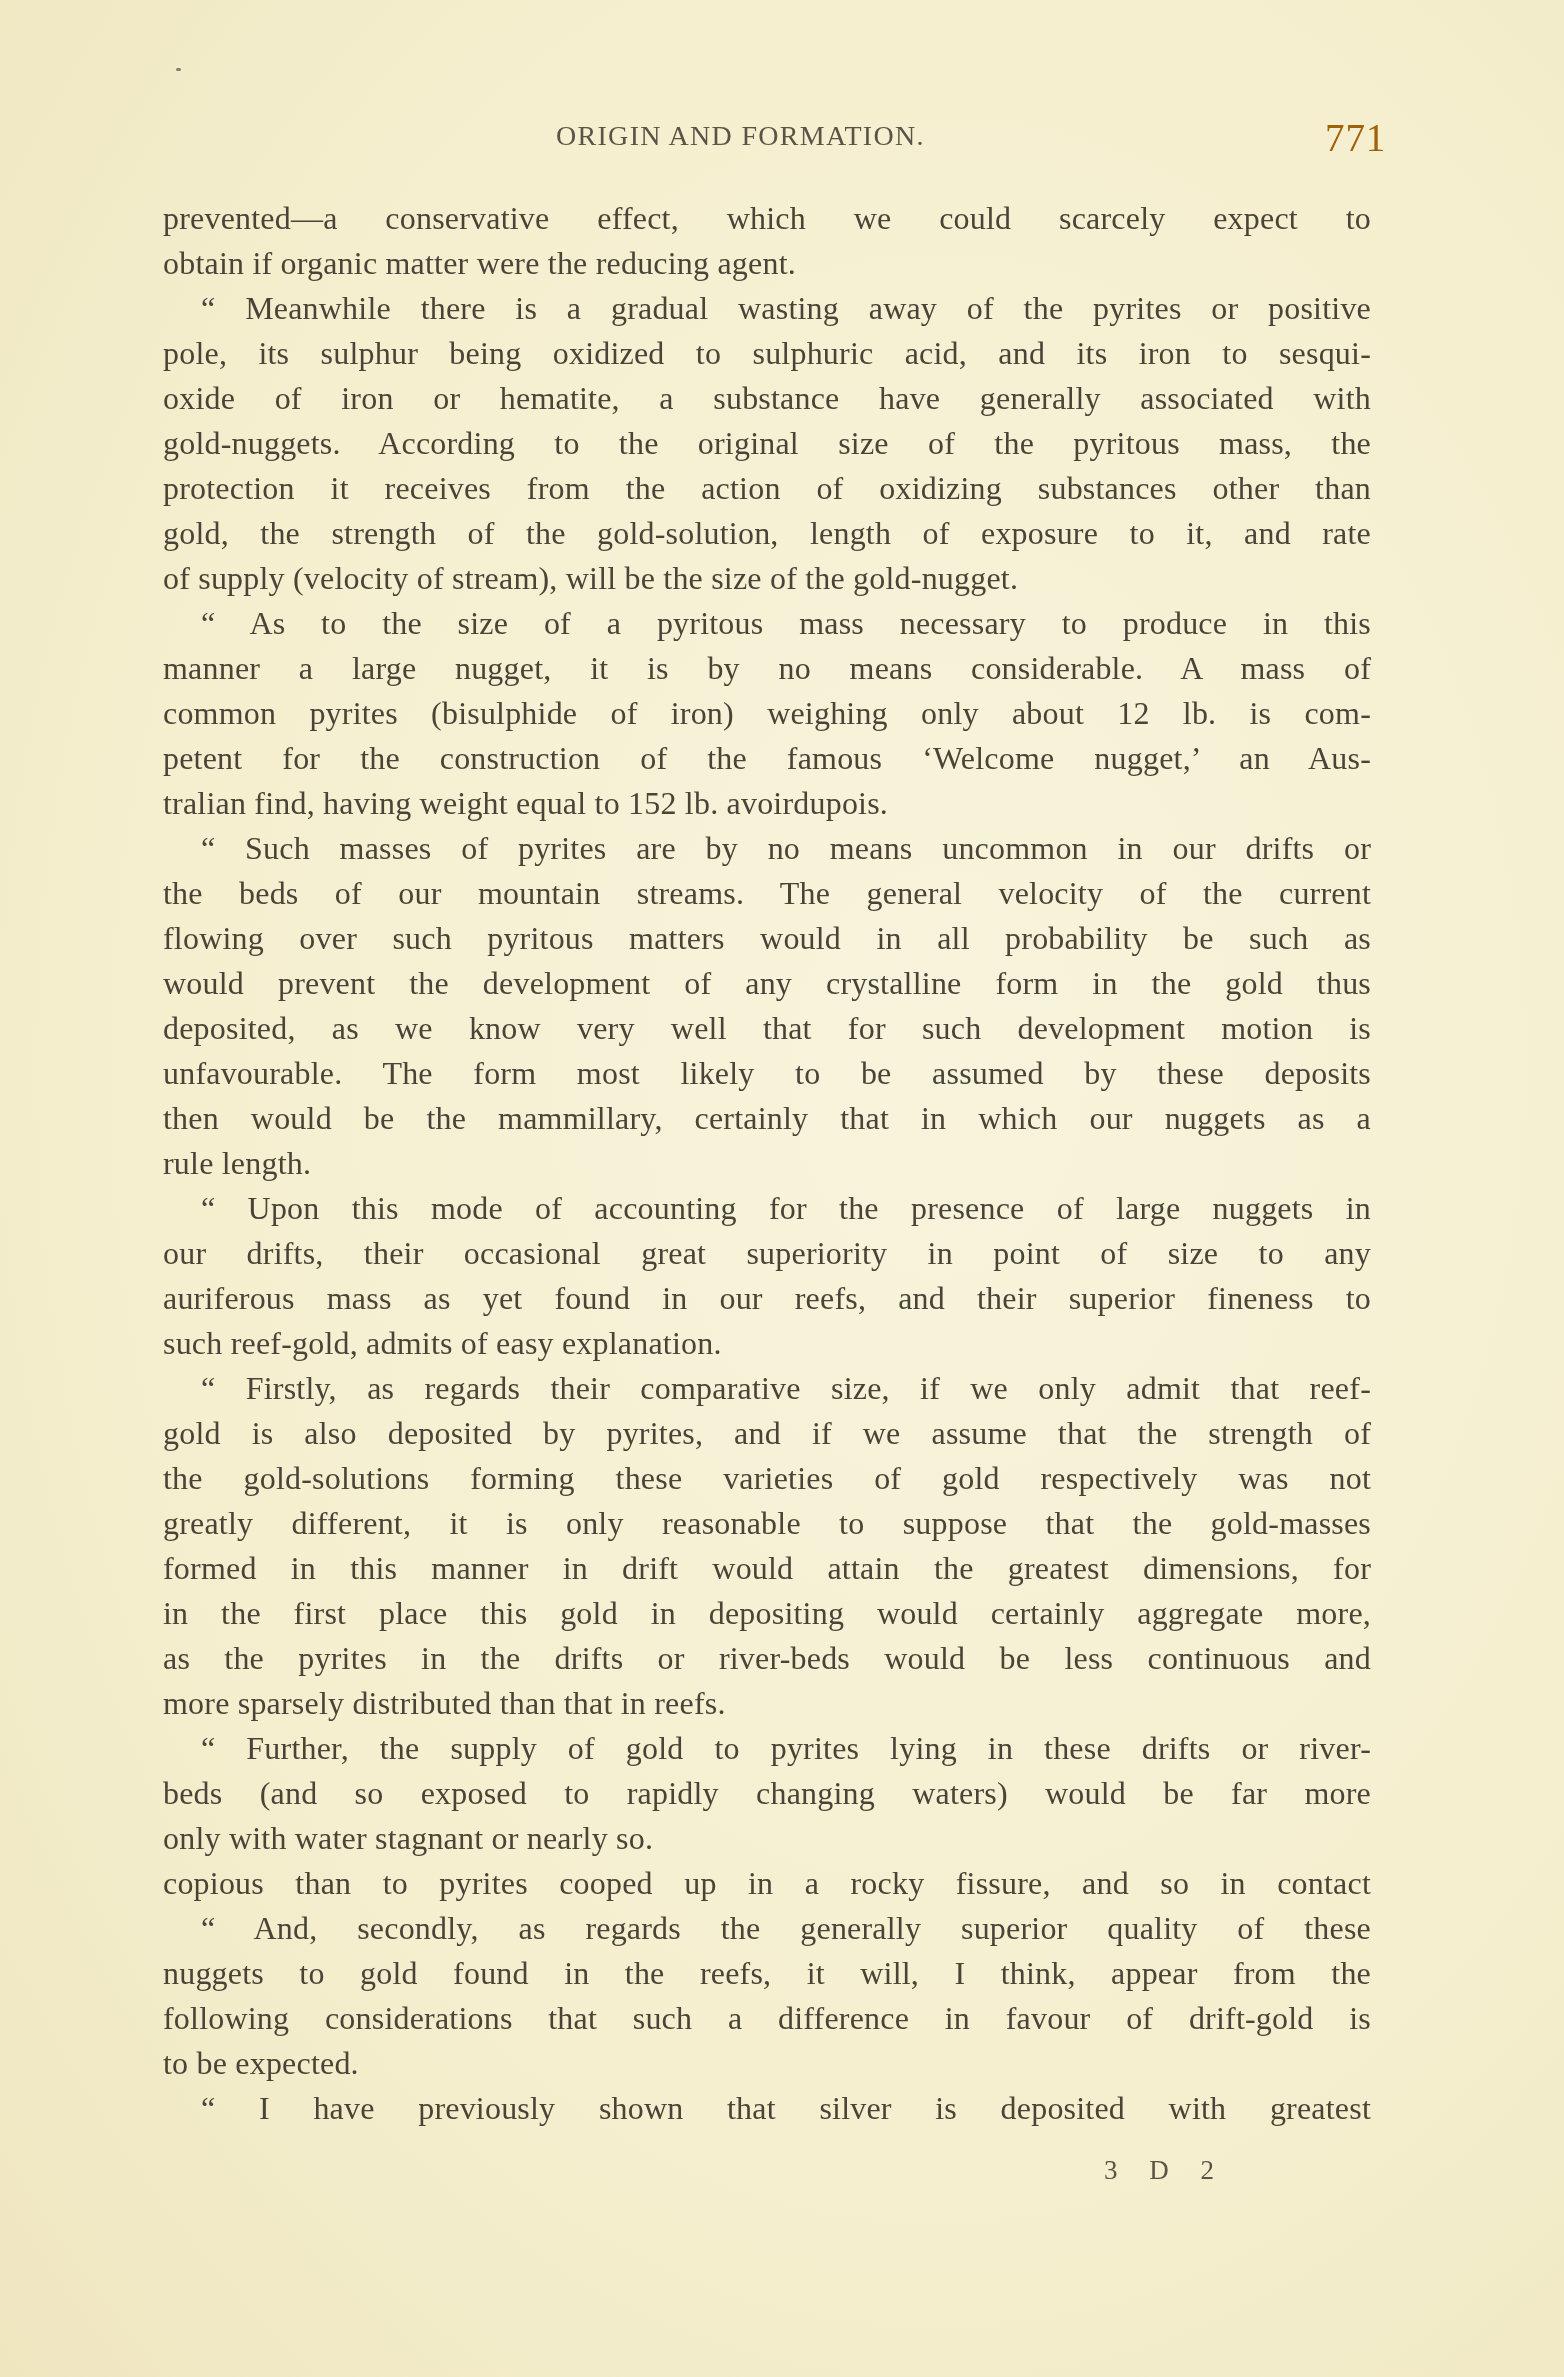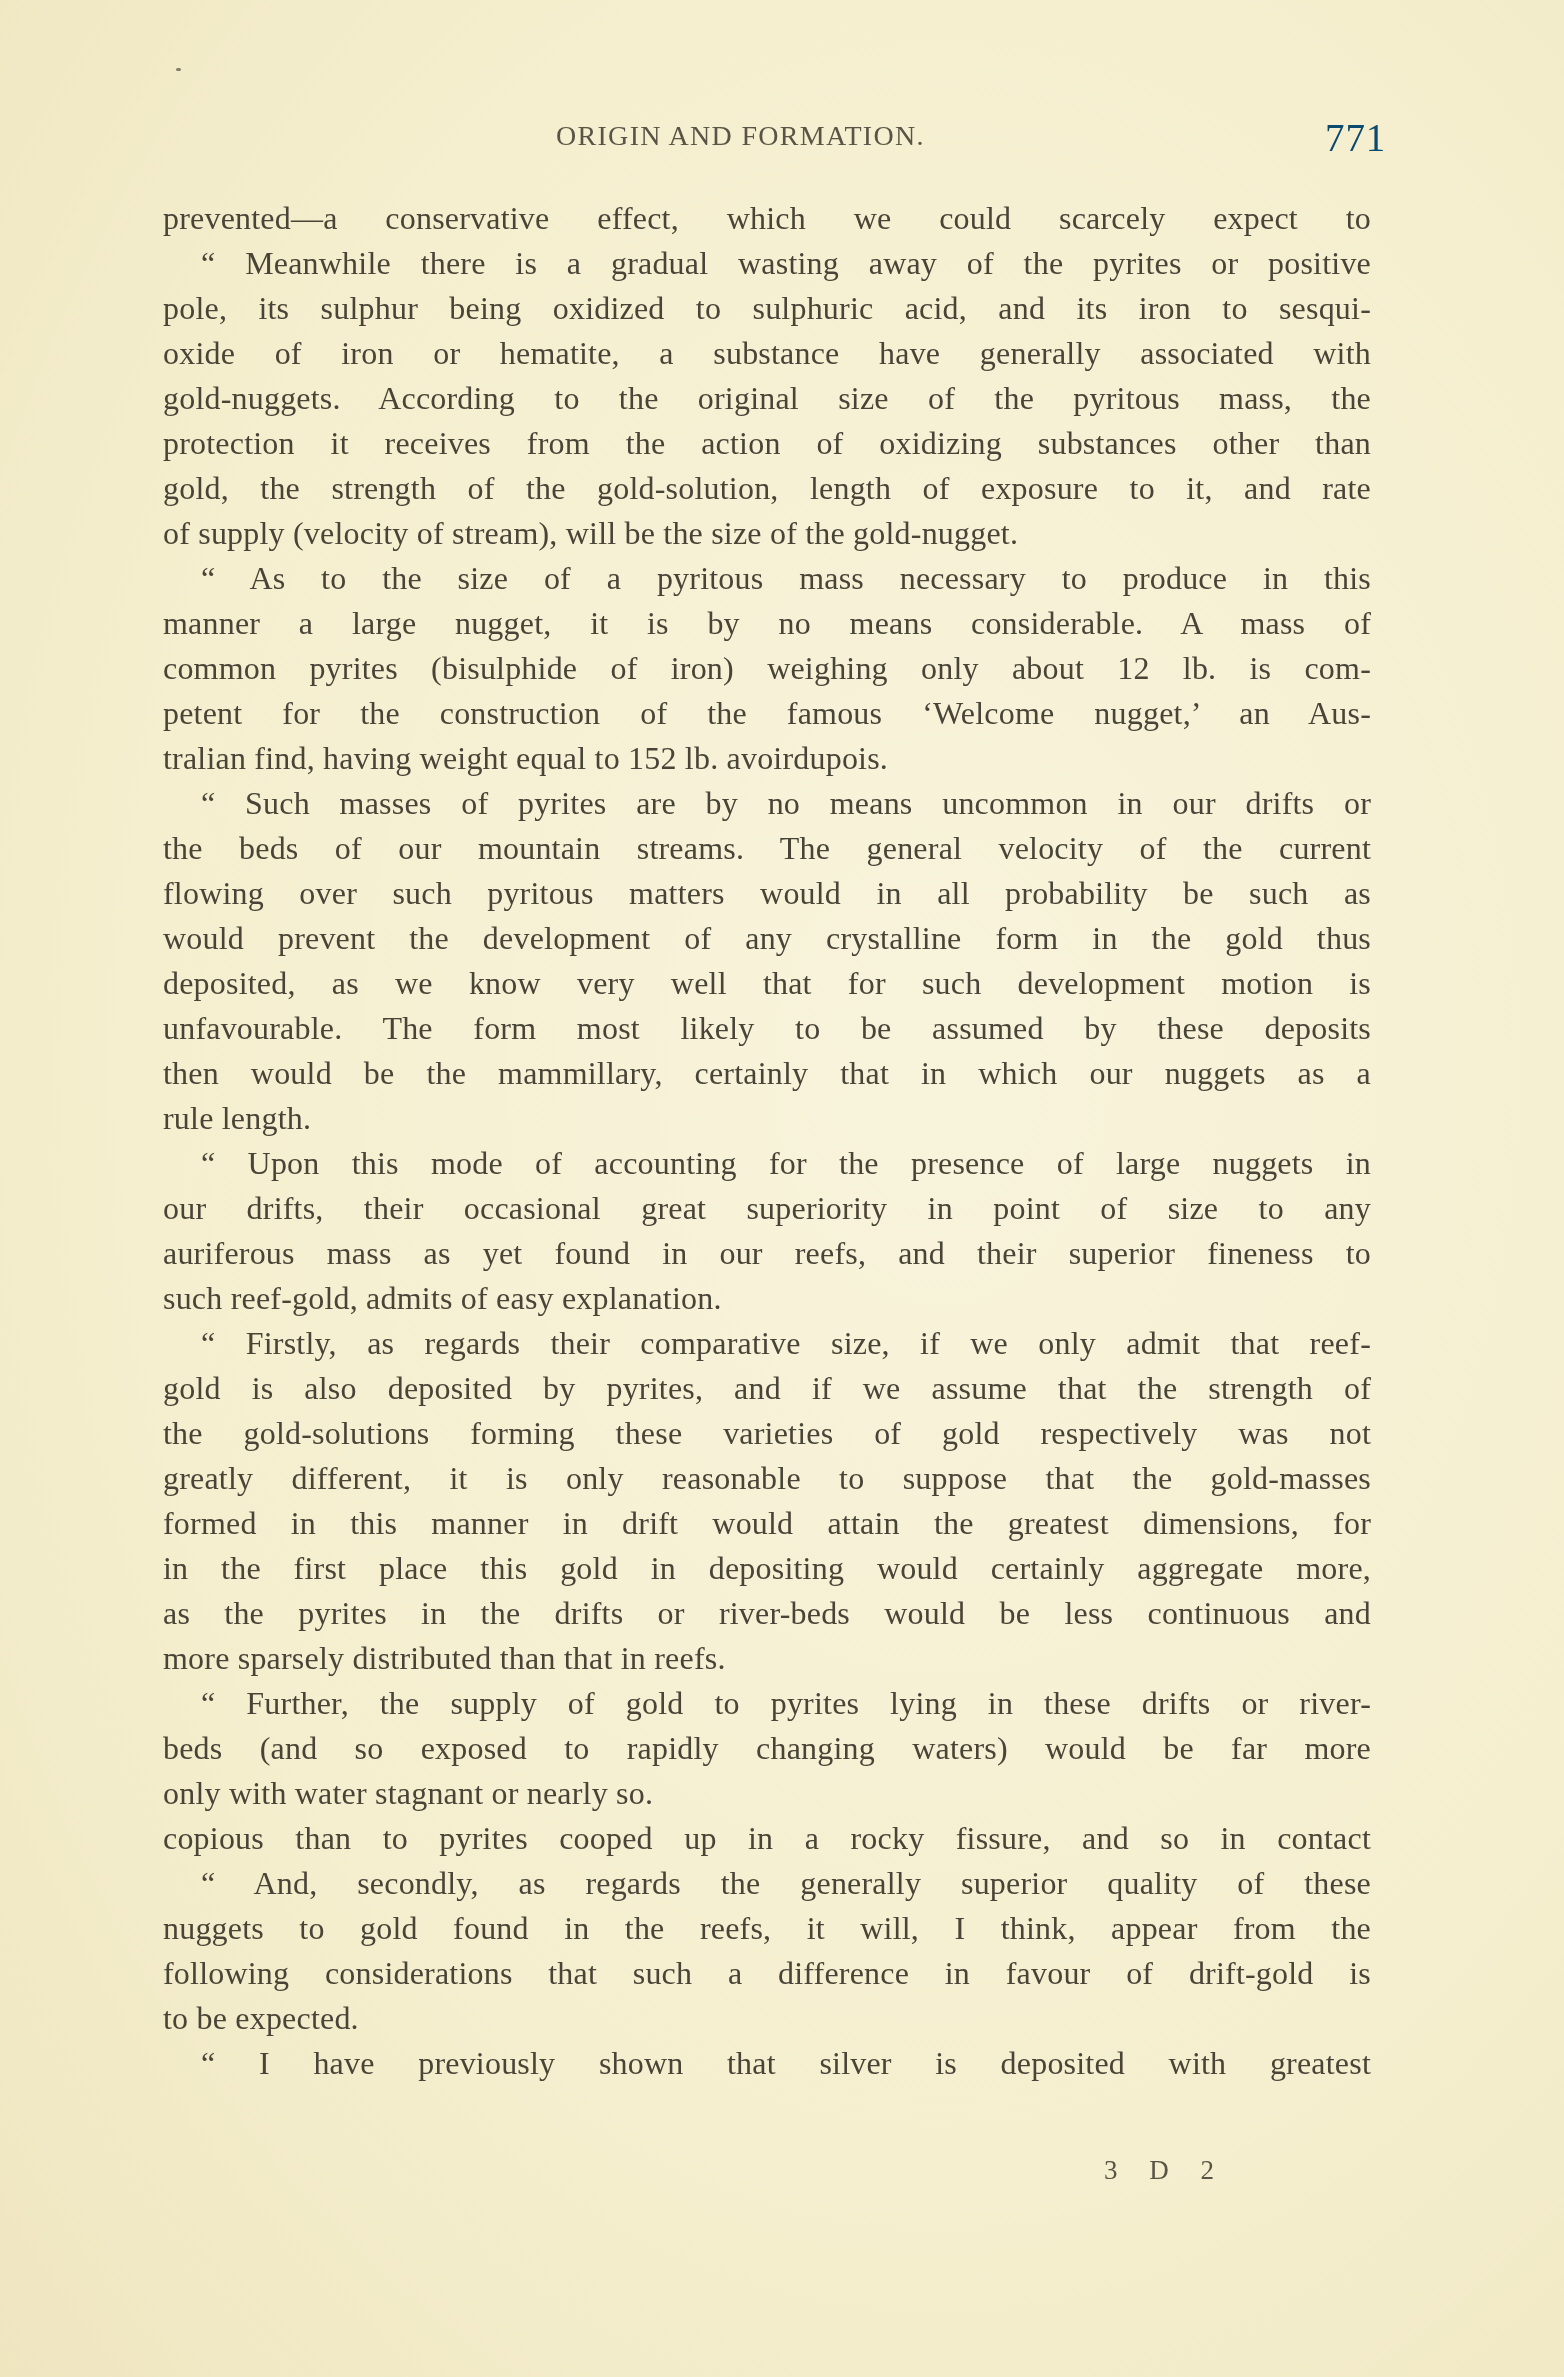--- a/index.html
+++ b/index.html
@@ -29,21 +29,21 @@
       left: 556px;
       font-size: 28px;
       letter-spacing: 1.3px;
       color: #5a5446;
     }
     .page-number {
       position: absolute;
       top: 115px;
       left: 1325px;
       font-size: 39px;
-      color: #0c4a6e;
+      color: #a16207;
       letter-spacing: 0.9px;
     }
     .body-text {
       position: absolute;
       top: 196px;
       left: 163px;
       width: 1208px;
     }
     .line {
       display: block;
@@ -81,20 +81,21 @@
   </style>
 </head>
 <body>
 
 <div class="page">
   <div class="running-head">ORIGIN AND FORMATION.</div>
   <div class="page-number">771</div>
 
   <div class="body-text" id="body-text">
       <span class="line">prevented—a conservative effect, which we could scarcely expect to</span>
+      <span class="line last">obtain if organic matter were the reducing agent.</span>
       <span class="line indent">“ Meanwhile there is a gradual wasting away of the pyrites or positive</span>
       <span class="line">pole, its sulphur being oxidized to sulphuric acid, and its iron to sesqui-</span>
       <span class="line">oxide of iron or hematite, a substance have generally associated with</span>
       <span class="line">gold-nuggets. According to the original size of the pyritous mass, the</span>
       <span class="line">protection it receives from the action of oxidizing substances other than</span>
       <span class="line">gold, the strength of the gold-solution, length of exposure to it, and rate</span>
       <span class="line last">of supply (velocity of stream), will be the size of the gold-nugget.</span>
       <span class="line indent">“ As to the size of a pyritous mass necessary to produce in this</span>
       <span class="line">manner a large nugget, it is by no means considerable. A mass of</span>
       <span class="line">common pyrites (bisulphide of iron) weighing only about 12 lb. is com-</span>

